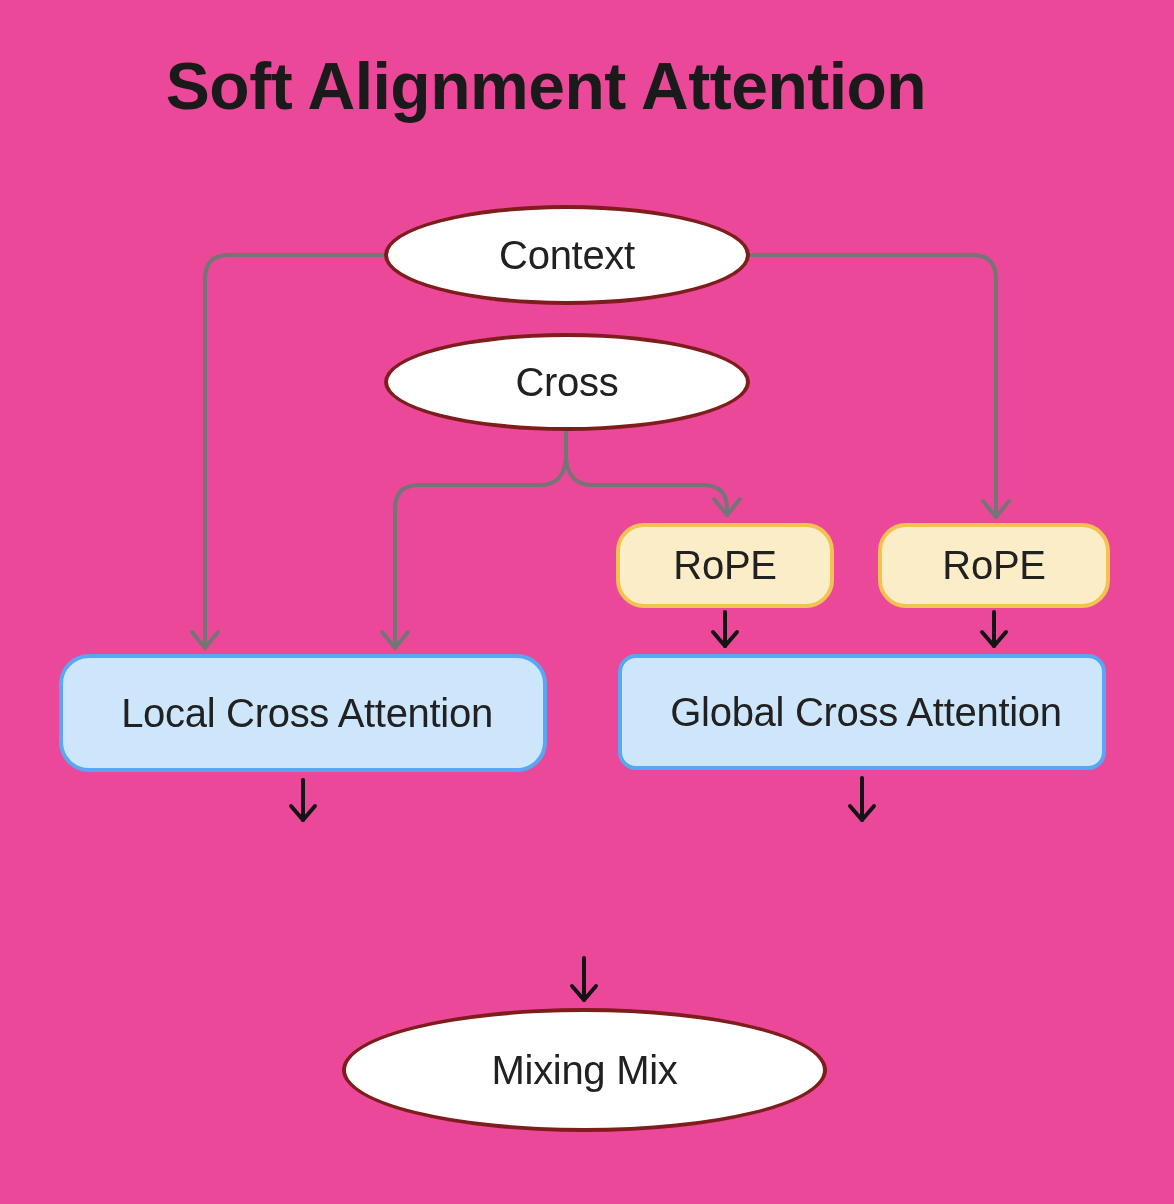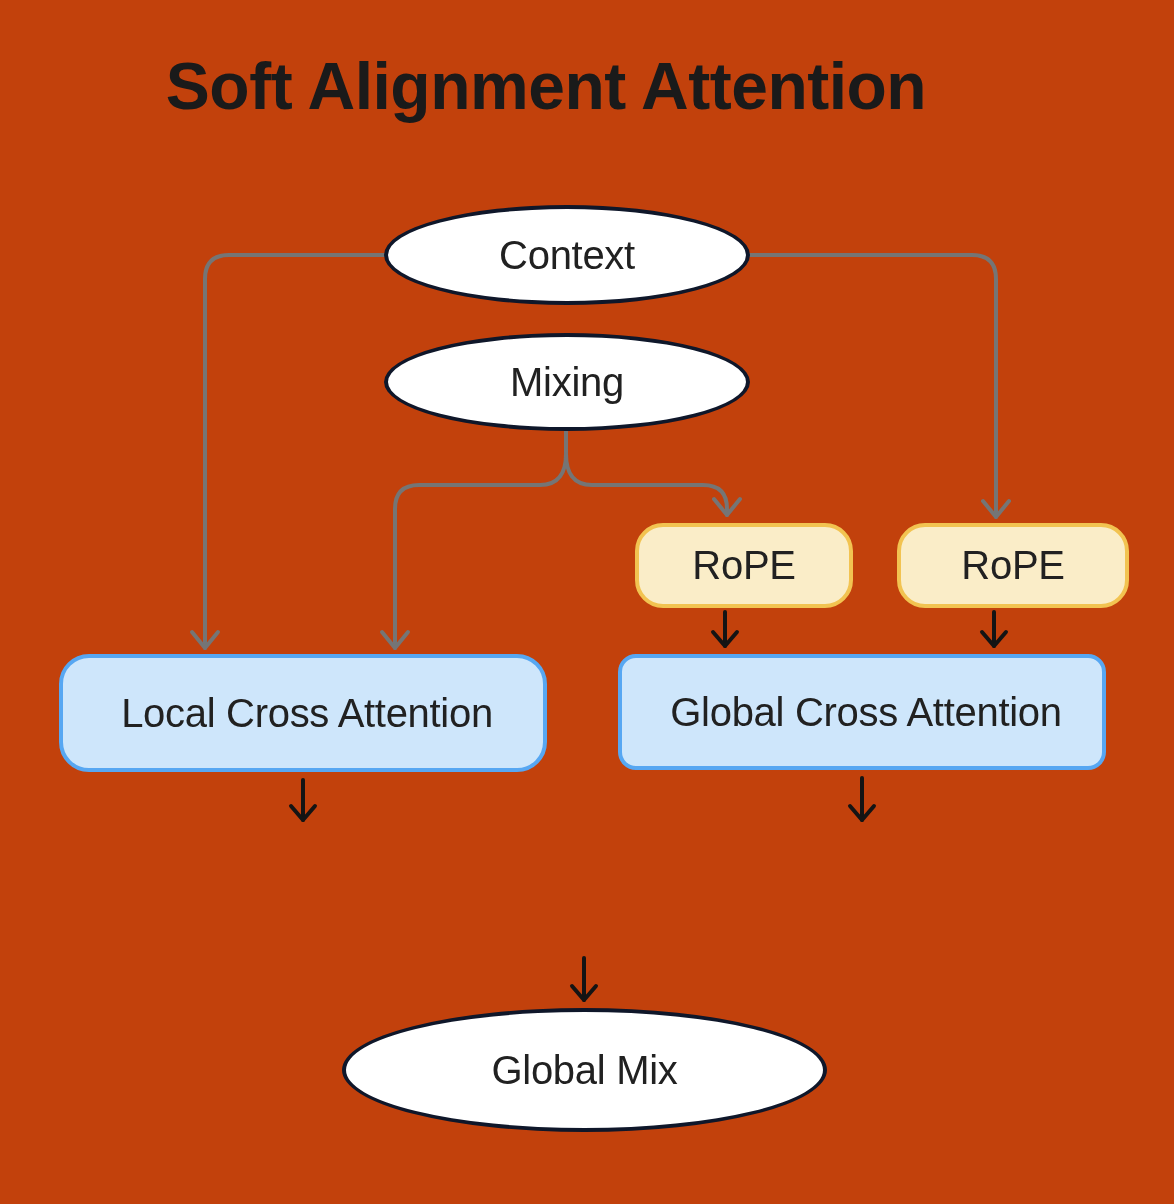--- a/index.html
+++ b/index.html
@@ -1,20 +1,20 @@
 <!DOCTYPE html>
 <html><head>
 <meta charset="utf-8">
 <style>
   html, body { margin: 0; padding: 0; background: #ffffff; }
   #canvas {
     position: relative;
     width: 1174px;
     height: 1204px;
-    background: #c2410c;
+    background: #ec4899;
     font-family: "Liberation Sans", sans-serif;
     overflow: hidden;
   }
   #edges {
     position: absolute;
     left: 0; top: 0;
     width: 1174px; height: 1204px;
     z-index: 1;
   }
   .diagram-title {
@@ -36,28 +36,27 @@
     align-items: center;
     justify-content: center;
     font-size: 40px;
     letter-spacing: -0.3px;
     color: #212121;
     z-index: 2;
     white-space: nowrap;
   }
   .ellipse {
     background: #ffffff;
-    border: 4px solid #0f172a;
+    border: 4px solid #7f1d1d;
     border-radius: 50%;
   }
   .yellow-box {
     background: #faedc8;
     border: 4px solid #f2c351;
     border-radius: 28px;
-    margin-left: 19px;
   }
   .blue-box {
     background: #cee6fb;
     border: 4px solid #57a7f2;
     border-radius: 30px;
     padding-left: 8px;
   }
   .big-yellow { border-radius: 36px; }
 
   #node-context      { left: 384px; top: 205px;  width: 366px;  height: 100px; }
@@ -115,37 +114,37 @@
     </g>
   </svg>
 
   <div class="diagram-title">Soft Alignment Attention</div>
 
   <div id="node-context" class="node ellipse">
     <span>Context</span>
   </div>
 
   <div id="node-input" class="node ellipse">
-    <span>Mixing</span>
+    <span>Cross</span>
   </div>
 
   <div id="node-rope-left" class="node yellow-box">
     <span>RoPE</span>
   </div>
 
   <div id="node-rope-right" class="node yellow-box">
     <span>RoPE</span>
   </div>
 
   <div id="node-local" class="node blue-box">
     <span>Local Cross Attention</span>
   </div>
 
   <div id="node-global" class="node blue-box">
     <span>Global Cross Attention</span>
   </div>
 
 
   <div id="node-context-mix" class="node ellipse">
-    <span>Global Mix</span>
+    <span>Mixing Mix</span>
   </div>
 
 </div>
 
 </body></html>

